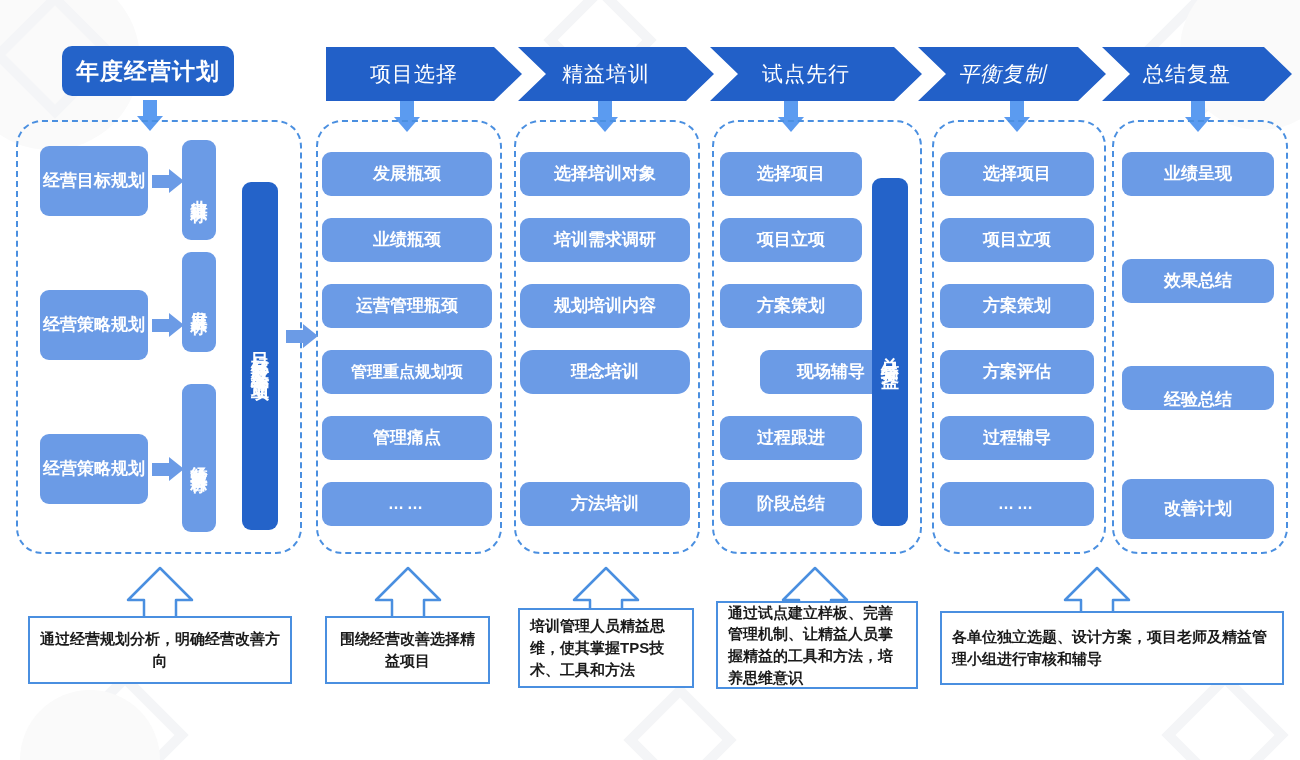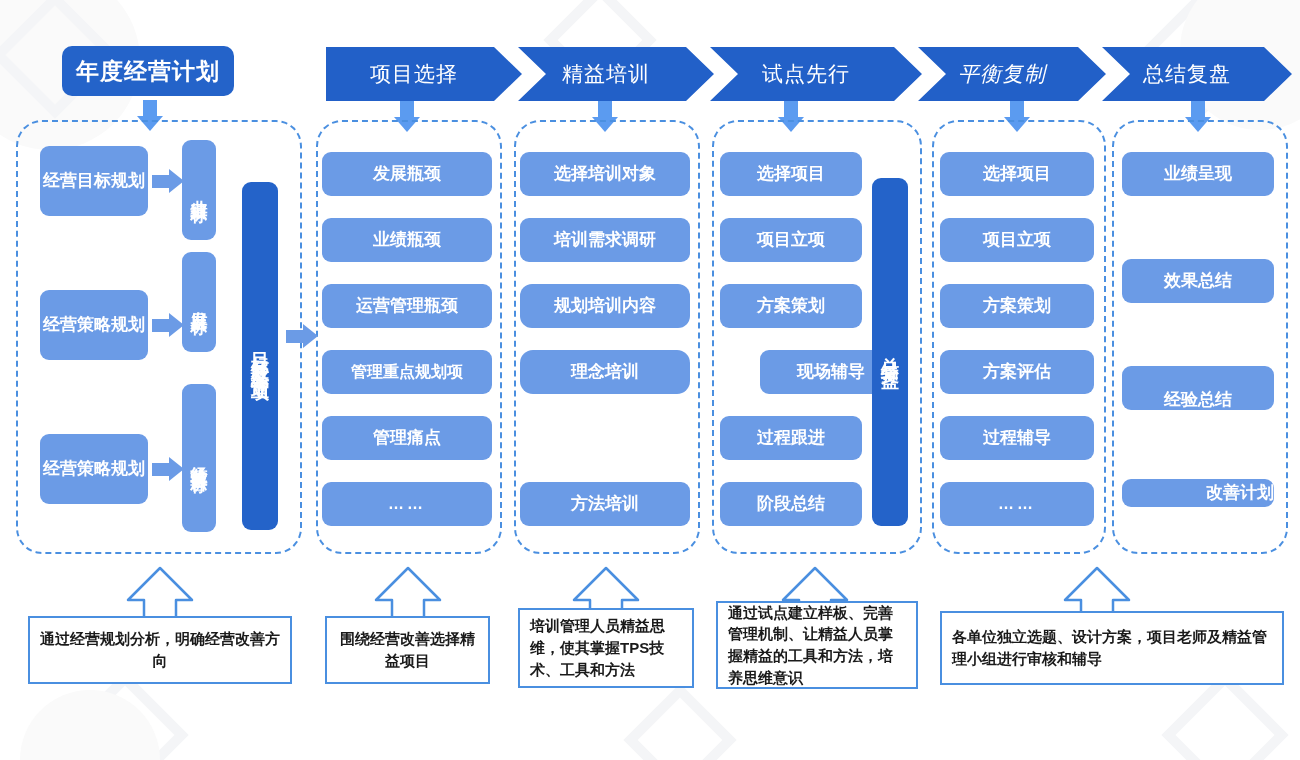--- a/index.html
+++ b/index.html
@@ -273,21 +273,21 @@
 
   <div class="pill" style="left:1122px;top:152px;width:152px;height:44px;">
       <span>业绩呈现</span>
     </div>
   <div class="pill" style="left:1122px;top:259px;width:152px;height:44px;">
       <span>效果总结</span>
     </div>
   <div class="pill" style="left:1122px;top:366px;width:152px;height:44px;align-items:flex-end;">
       <span>经验总结</span>
     </div>
-  <div class="pill" style="left:1122px;top:479px;width:152px;height:28px;justify-content:flex-end;">
+  <div class="pill" style="left:1122px;top:479px;width:152px;height:60px;">
       <span>改善计划</span>
     </div>
 
   <div class="uparrow" style="left:126px;top:566px;">
     <svg width="68" height="56" viewBox="0 0 68 56">
       <polygon points="34,2 66,34 50,34 50,54 18,54 18,34 2,34" fill="#ffffff" stroke="#4a8fe0" stroke-width="2.5" stroke-linejoin="round"></polygon>
     </svg>
   </div>
   <div class="uparrow" style="left:374px;top:566px;">
     <svg width="68" height="56" viewBox="0 0 68 56">

